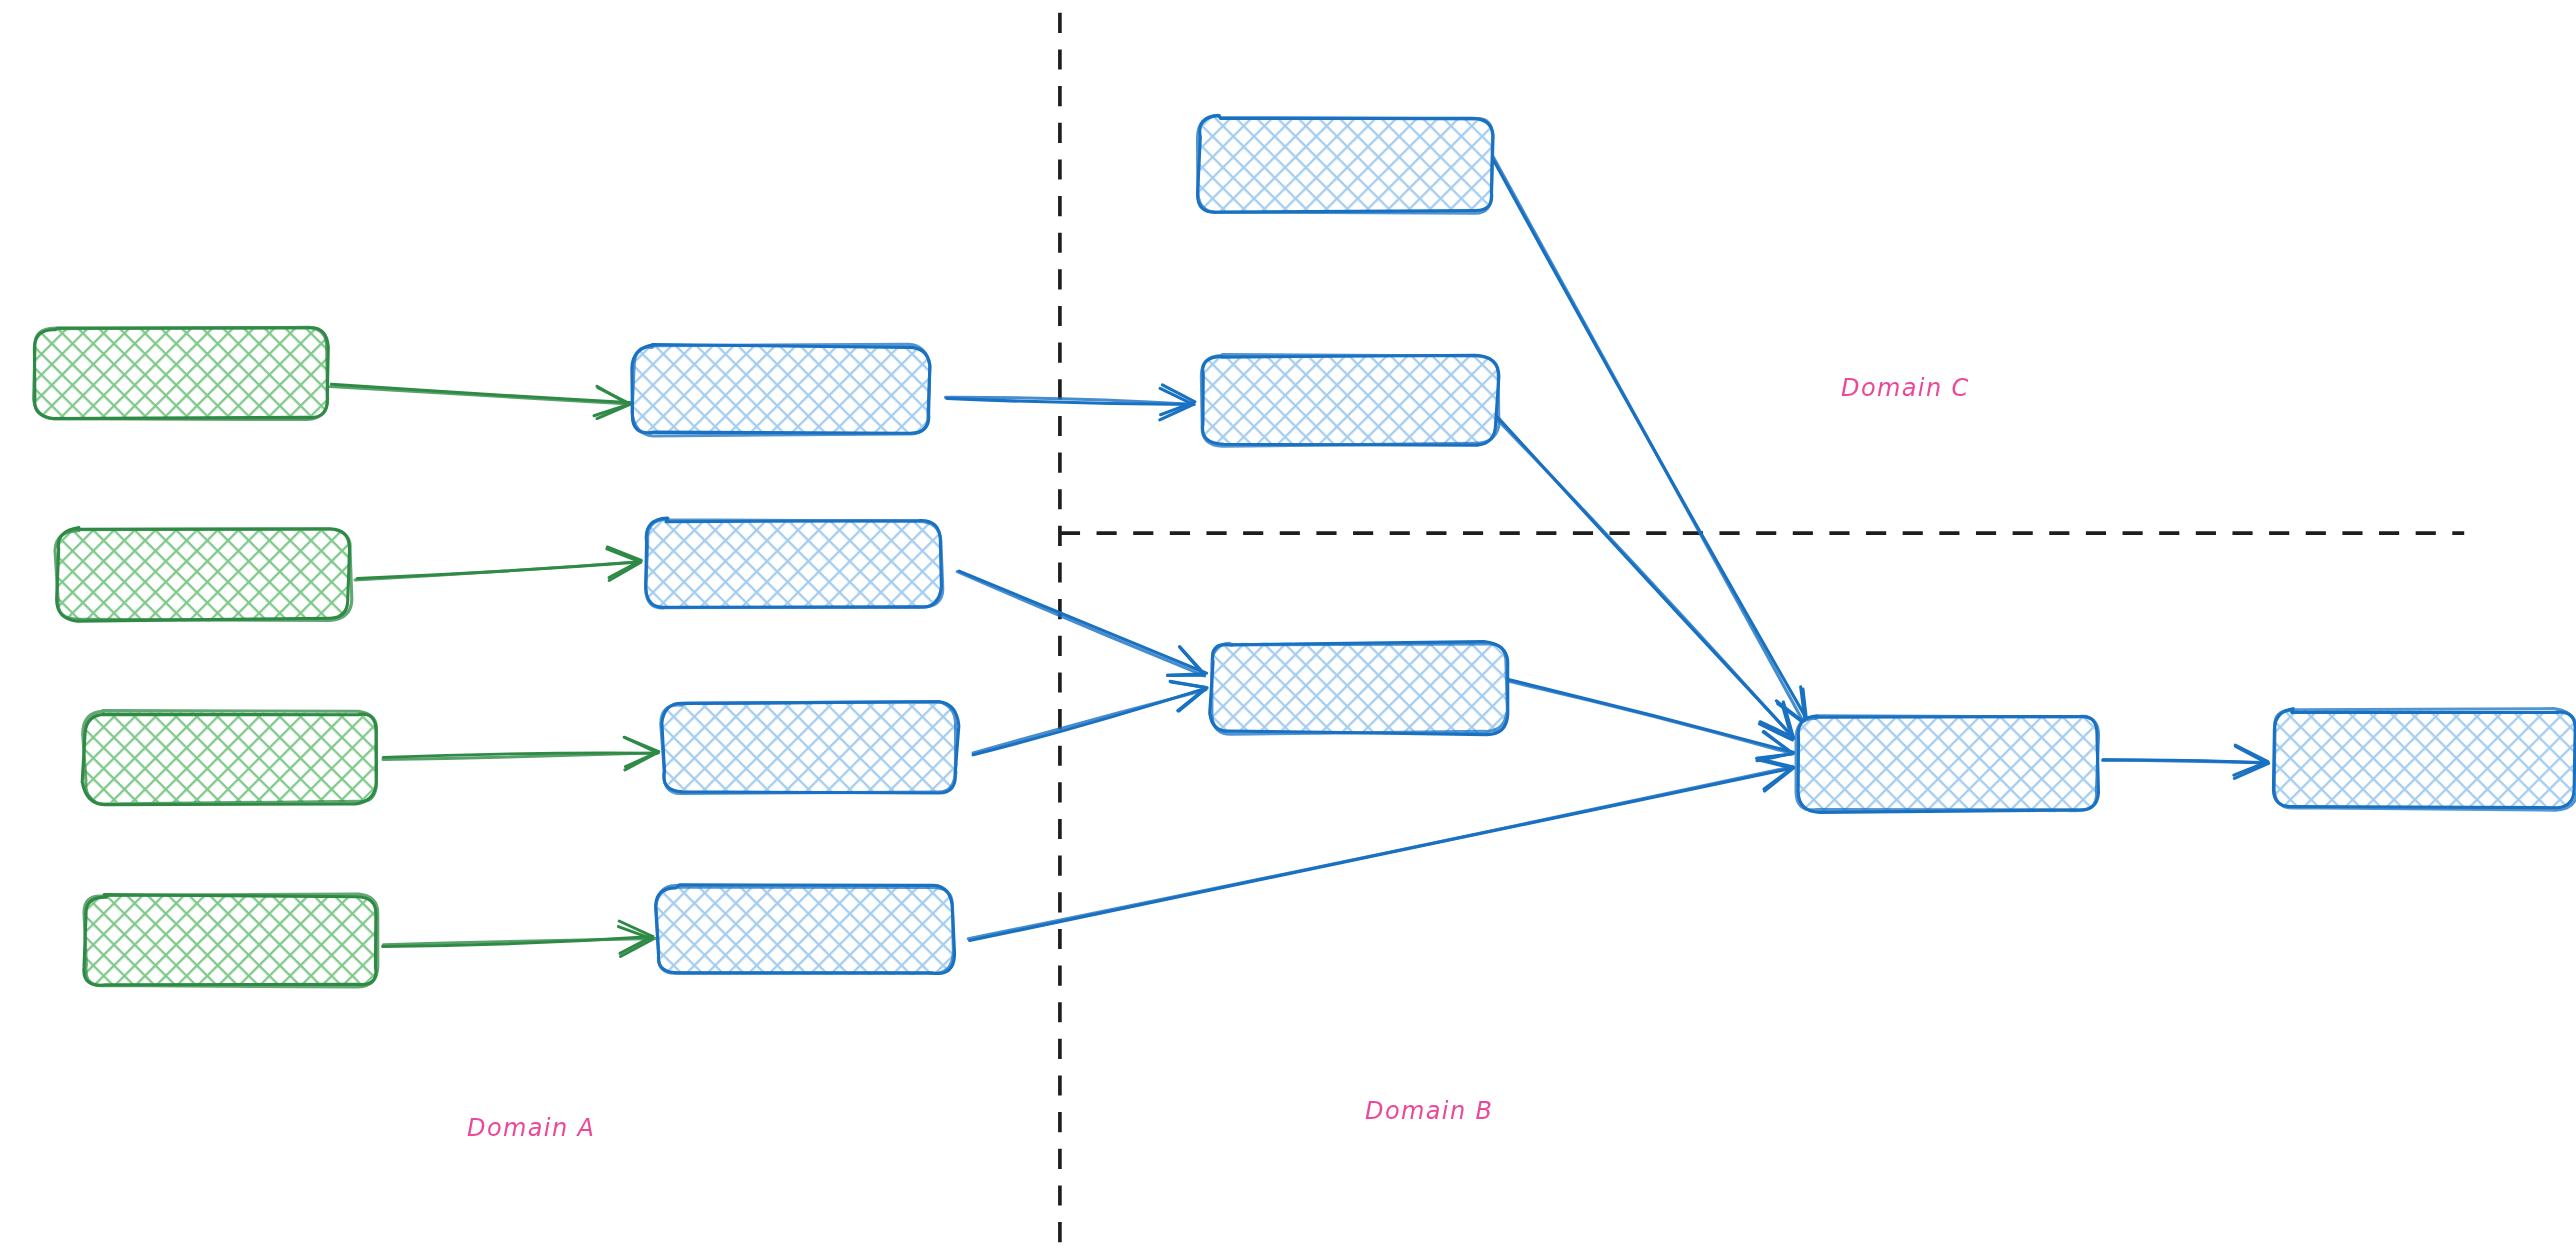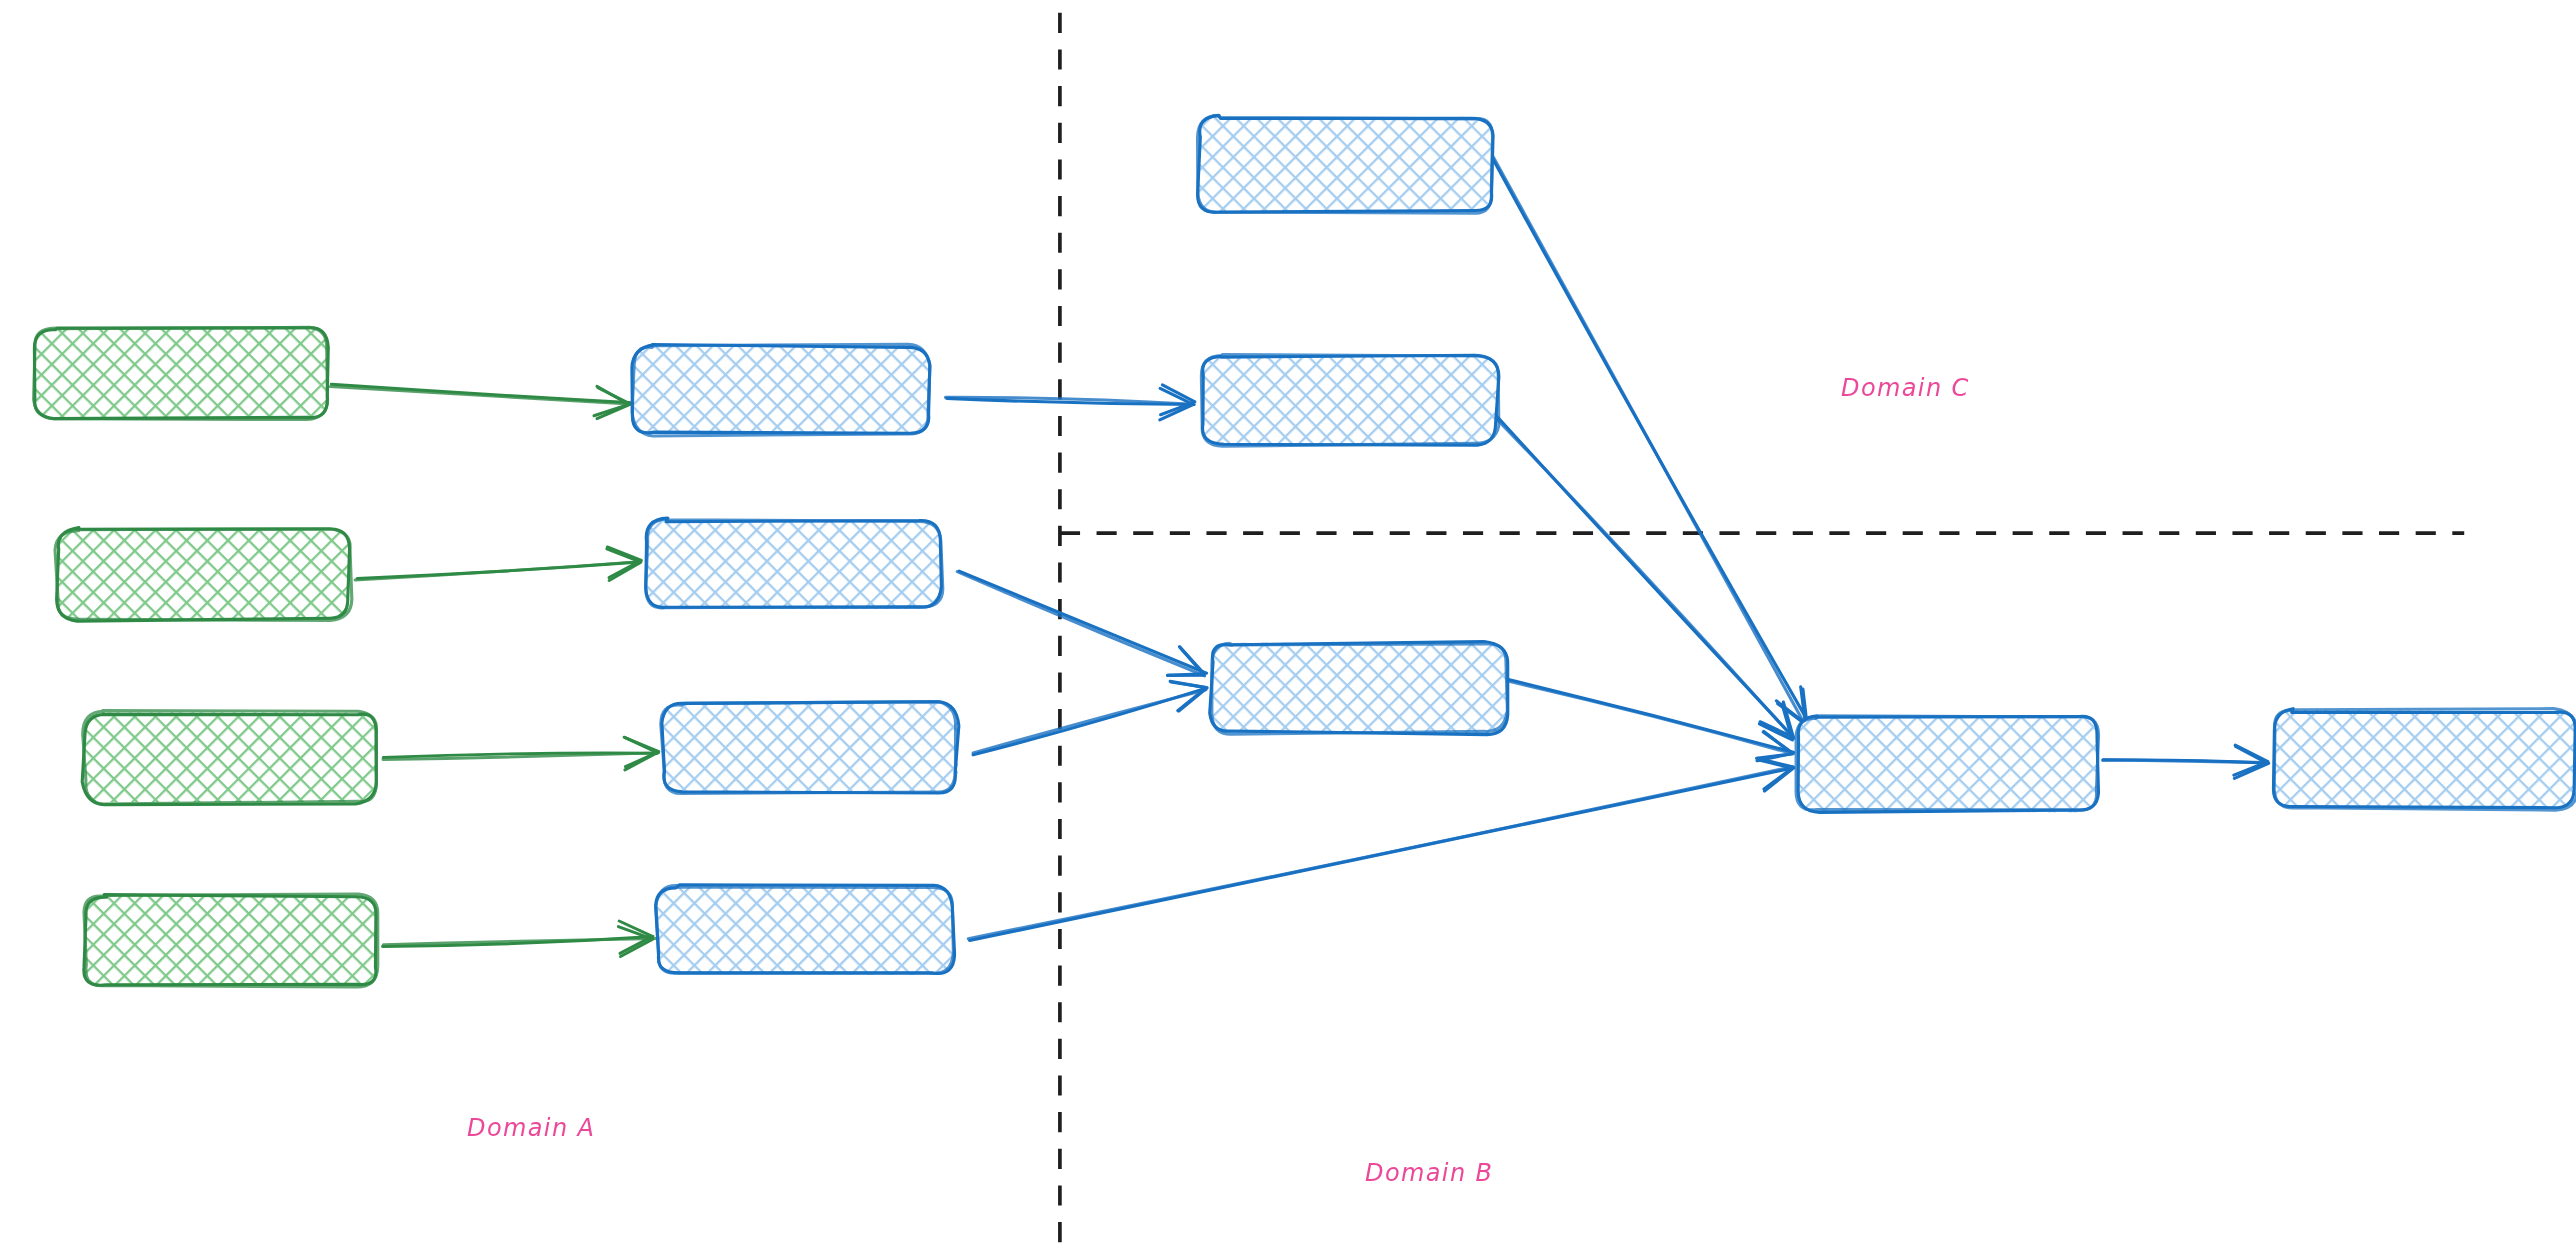--- a/index.html
+++ b/index.html
@@ -196,17 +196,17 @@
         </g>
         <g>
           <path d="M 2504.5898061629387 774.8699283009395 L 2789.1716844566167 776.6367129476741 Q 2811.5857903588562 776.6636384515092 2812.1600614488125 798.4496477359905 L 2812.864312861487 860.5323302319273 Q 2811.945861982554 881.2830741601065 2789.582914373651 881.1143648101017 L 2504.2520976468923 882.2022561589256 Q 2482.9994987573473 881.2356369232759 2481.1162789322434 859.1562558891252 L 2481.4004092056302 797.4995651124045 Q 2480.9852882772684 775.5362833345309 2502.983973164484 775.2981757065281 Z" fill="url(#hatch-blue)" stroke="none"></path>
           <path d="M 2501.7689437314866 777.7977793309838 L 2790.174032009393 777.7635611142963 Q 2811.896900346875 774.7830086965114 2811.083686887473 797.049497045204 L 2810.0022945299743 859.2356320086867 Q 2810.7023854352533 880.0497414048762 2791.3450776815416 881.7609940398485 L 2502.5373050056396 880.3476388435811 Q 2481.8792380675673 881.4775438103825 2481.744103176147 861.6724019315094 L 2482.7581719130276 798.4366588074714 Q 2482.2346325926483 776.9494041275233 2503.2384919956326 773.6221567038447 Z" fill="none" stroke="#1971c2" stroke-width="3.4" stroke-linecap="round" stroke-linejoin="round" opacity="1"></path>
           <path d="M 2504.7205933131277 774.717660247907 L 2787.7572737395762 773.6044945765286 Q 2813.668122651428 776.9894944351166 2812.9577388092875 798.5246556255967 L 2813.138322521001 861.02739562653 Q 2814.0383762031793 883.2827233929187 2789.8887242786586 884.313060523197 L 2505.000500847399 881.8061434809118 Q 2484.1106910683216 883.5836240585893 2482.569249689579 861.8726727712899 L 2483.37775766477 796.0100773673505 Q 2480.763015292585 773.9630161438138 2504.1799078173935 775.7928732540458 Z" fill="none" stroke="#1971c2" stroke-width="3.4" stroke-linecap="round" stroke-linejoin="round" opacity="0.75"></path>
         </g>
       </g>
   </svg>
 
   <div class="domain-label" id="label-domain-a" style="left: 467px; top: 1114px;">Domain A</div>
-  <div class="domain-label" id="label-domain-b" style="left: 1365px; top: 1159px;">Domain B</div>
+  <div class="domain-label" id="label-domain-b" style="left: 1365px; top: 1097px;">Domain B</div>
   <div class="domain-label" id="label-domain-c" style="left: 1841px; top: 374px;">Domain C</div>
 
 </div>
 
 
 </body></html>

